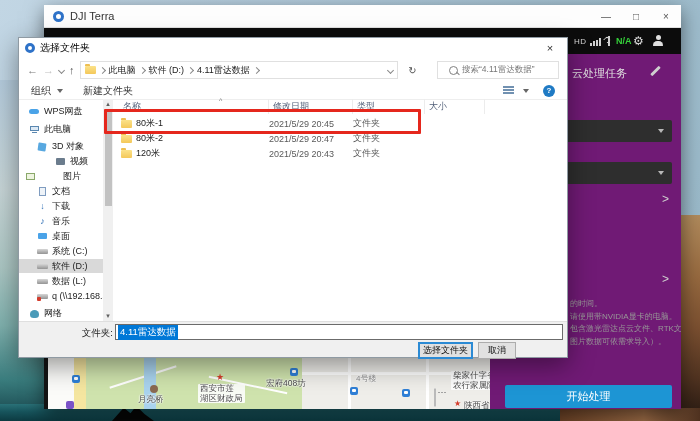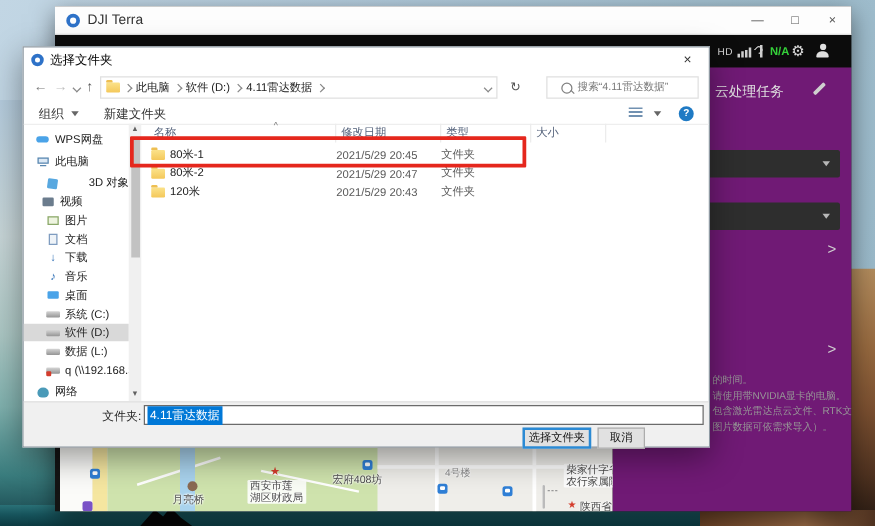--- a/index.html
+++ b/index.html
@@ -158,20 +158,21 @@
         <span class="cd"></span>
       </div>
     <span class="p-chev" style="top:138px;">&gt;</span>
     <span class="p-chev" style="top:218px;">&gt;</span>
     <div class="hints">
       <div>的时间。</div>
       <div>请使用带NVIDIA显卡的电脑。</div>
       <div>包含激光雷达点云文件、RTK文</div>
       <div>图片数据可依需求导入）。</div>
     </div>
+    <div class="start-btn" style="background:#1d95d4;">开始处理</div>
   </div>
 
   <div class="abs t-map">
     <div class="m" style="left:0;top:0;width:26px;height:51px;background:#fbfbf9;"></div>
     <div class="m" style="left:26px;top:0;width:12px;height:51px;background:#f5e6a0;"></div>
     <div class="m" style="left:38px;top:0;width:216px;height:51px;background:#cfe3ad;"></div>
     <div class="m" style="left:60px;top:18px;width:70px;height:2px;background:#fff;transform:rotate(-18deg);"></div>
     <div class="m" style="left:160px;top:26px;width:80px;height:2px;background:#fff;transform:rotate(12deg);"></div>
     <div class="m" style="left:96px;top:0;width:12px;height:51px;background:#a9d3ee;"></div>
     <div class="m" style="left:254px;top:0;width:188px;height:51px;background:#edecе8;"></div>
@@ -241,29 +242,29 @@
     </div>
 
     <div class="sb-item" style="top:66px;padding-left:10px;">
         <span class="ic ic-cloud"></span>
         <span>WPS网盘</span>
       </div>
     <div class="sb-item" style="top:84px;padding-left:10px;">
         <span class="ic ic-pc"></span>
         <span>此电脑</span>
       </div>
-    <div class="sb-item" style="top:101px;padding-left:18px;justify-content:space-between;">
+    <div class="sb-item" style="top:101px;padding-left:18px;">
         <span class="ic ic-3d"></span>
         <span>3D 对象</span>
       </div>
-    <div class="sb-item" style="top:116px;padding-left:14px;">
+    <div class="sb-item" style="top:116px;padding-left:36px;">
         <span class="ic ic-video"></span>
         <span>视频</span>
       </div>
-    <div class="sb-item" style="top:131px;padding-left:18px;">
+    <div class="sb-item" style="top:131px;padding-left:6px;gap:23px;">
         <span class="ic ic-pic"></span>
         <span>图片</span>
       </div>
     <div class="sb-item" style="top:146px;padding-left:18px;">
         <span class="ic ic-doc"></span>
         <span>文档</span>
       </div>
     <div class="sb-item" style="top:161px;padding-left:18px;">
         <span class="ic-txt">↓</span>
         <span>下载</span>

